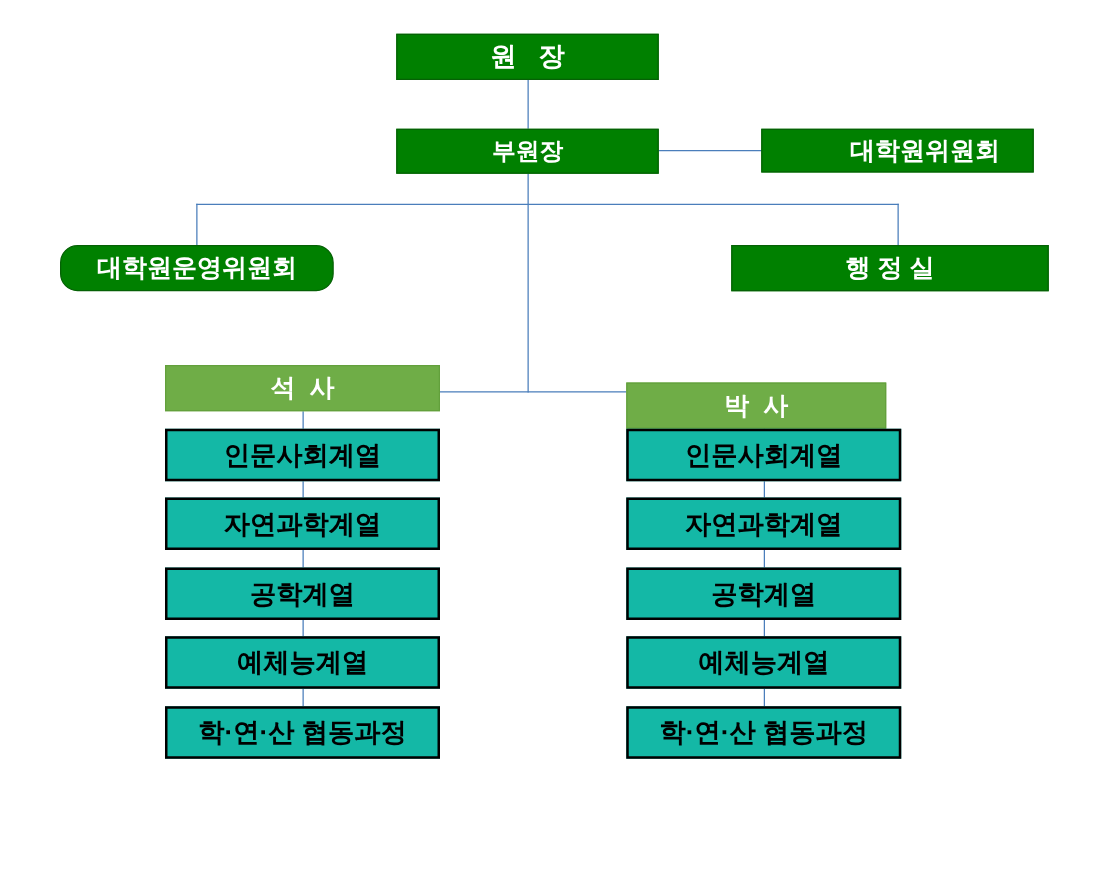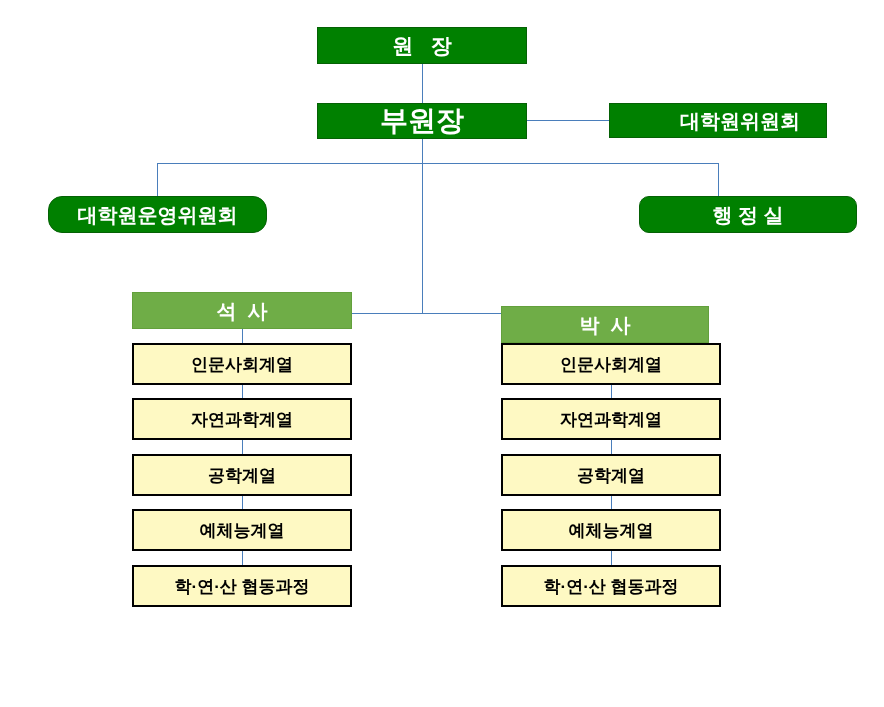--- a/index.html
+++ b/index.html
@@ -35,25 +35,25 @@
     font-size: 20px;
   }
   .light {
     background: var(--light-green, #6FAD47);
     border: 1px solid var(--light-green-border, #63a03c);
     color: #ffffff;
     font-weight: bold;
     font-size: 20px;
   }
   .plain {
-    background: #fef9c3;
+    background: #14b8a6;
     border: 2px solid #000000;
     color: #000000;
     font-weight: bold;
-    font-size: 17px;
+    font-size: 21px;
   }
   .line {
     position: absolute;
     background: var(--line-blue, #4A7EBB);
   }
 </style>
 </head>
 <body>
 
 <div class="canvas">
@@ -75,33 +75,33 @@
   <div class="line" style="left:611px; top:329px; width:1px; height:14px;"></div>
   <div class="line" style="left:611px; top:385px; width:1px; height:13px;"></div>
   <div class="line" style="left:611px; top:440px; width:1px; height:14px;"></div>
   <div class="line" style="left:611px; top:496px; width:1px; height:13px;"></div>
   <div class="line" style="left:611px; top:551px; width:1px; height:14px;"></div>
 
   <div class="box dark" style="left:317px; top:27px; width:210px; height:37px; font-size:21px;">
     <span class="lbl">원   장</span>
   </div>
 
-  <div class="box dark" style="left:317px; top:103px; width:210px; height:36px; font-size:28px;">
+  <div class="box dark" style="left:317px; top:103px; width:210px; height:36px; font-size:19px;">
     <span class="lbl">부원장</span>
   </div>
 
   <div class="box dark" style="left:609px; top:103px; width:218px; height:35px;padding-left:44px;">
     <span class="lbl">대학원위원회</span>
   </div>
 
   <div class="box dark" style="left:48px; top:196px; width:219px; height:37px;border-radius:14px;">
     <span class="lbl">대학원운영위원회</span>
   </div>
 
-  <div class="box dark" style="left:639px; top:196px; width:218px; height:37px;border-radius:10px;">
+  <div class="box dark" style="left:585px; top:196px; width:254px; height:37px;">
     <span class="lbl">행 정 실</span>
   </div>
 
   <div class="box light" style="left:132px; top:292px; width:220px; height:37px;">
     <span class="lbl">석  사</span>
   </div>
   <div class="box plain" style="left:132px; top:343px; width:220px; height:42px;">
     <span class="lbl">인문사회계열</span>
   </div>
   <div class="box plain" style="left:132px; top:398px; width:220px; height:42px;">

